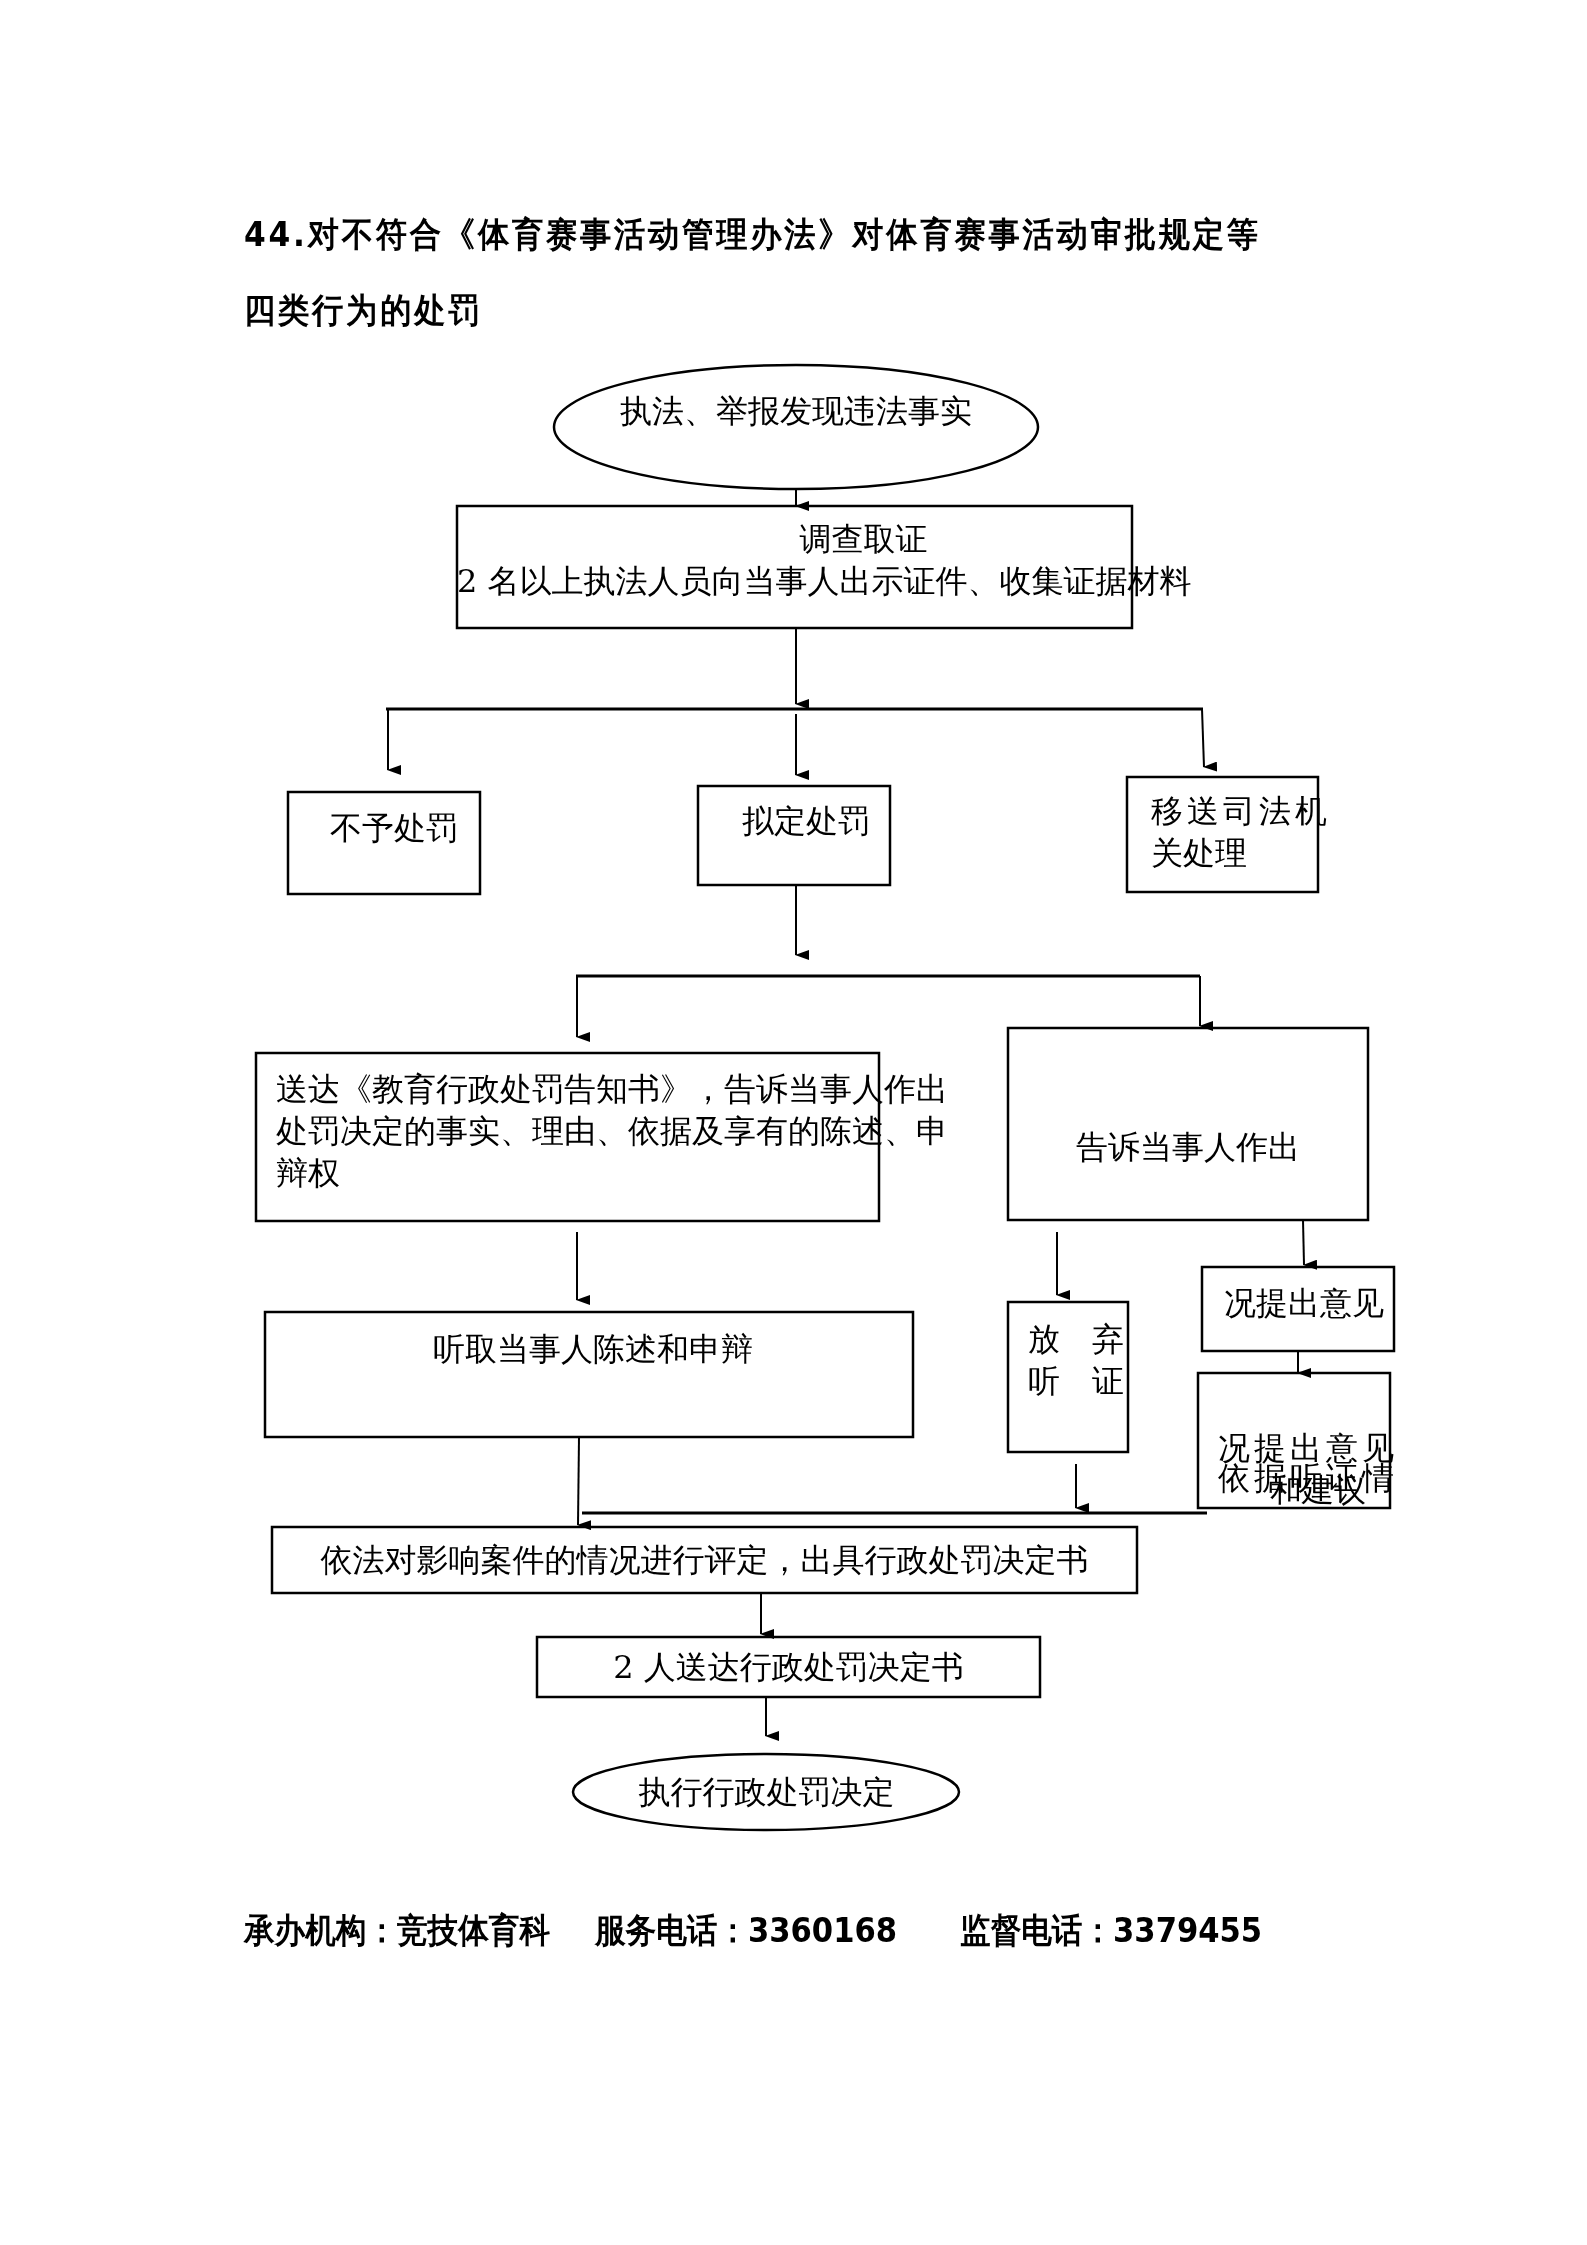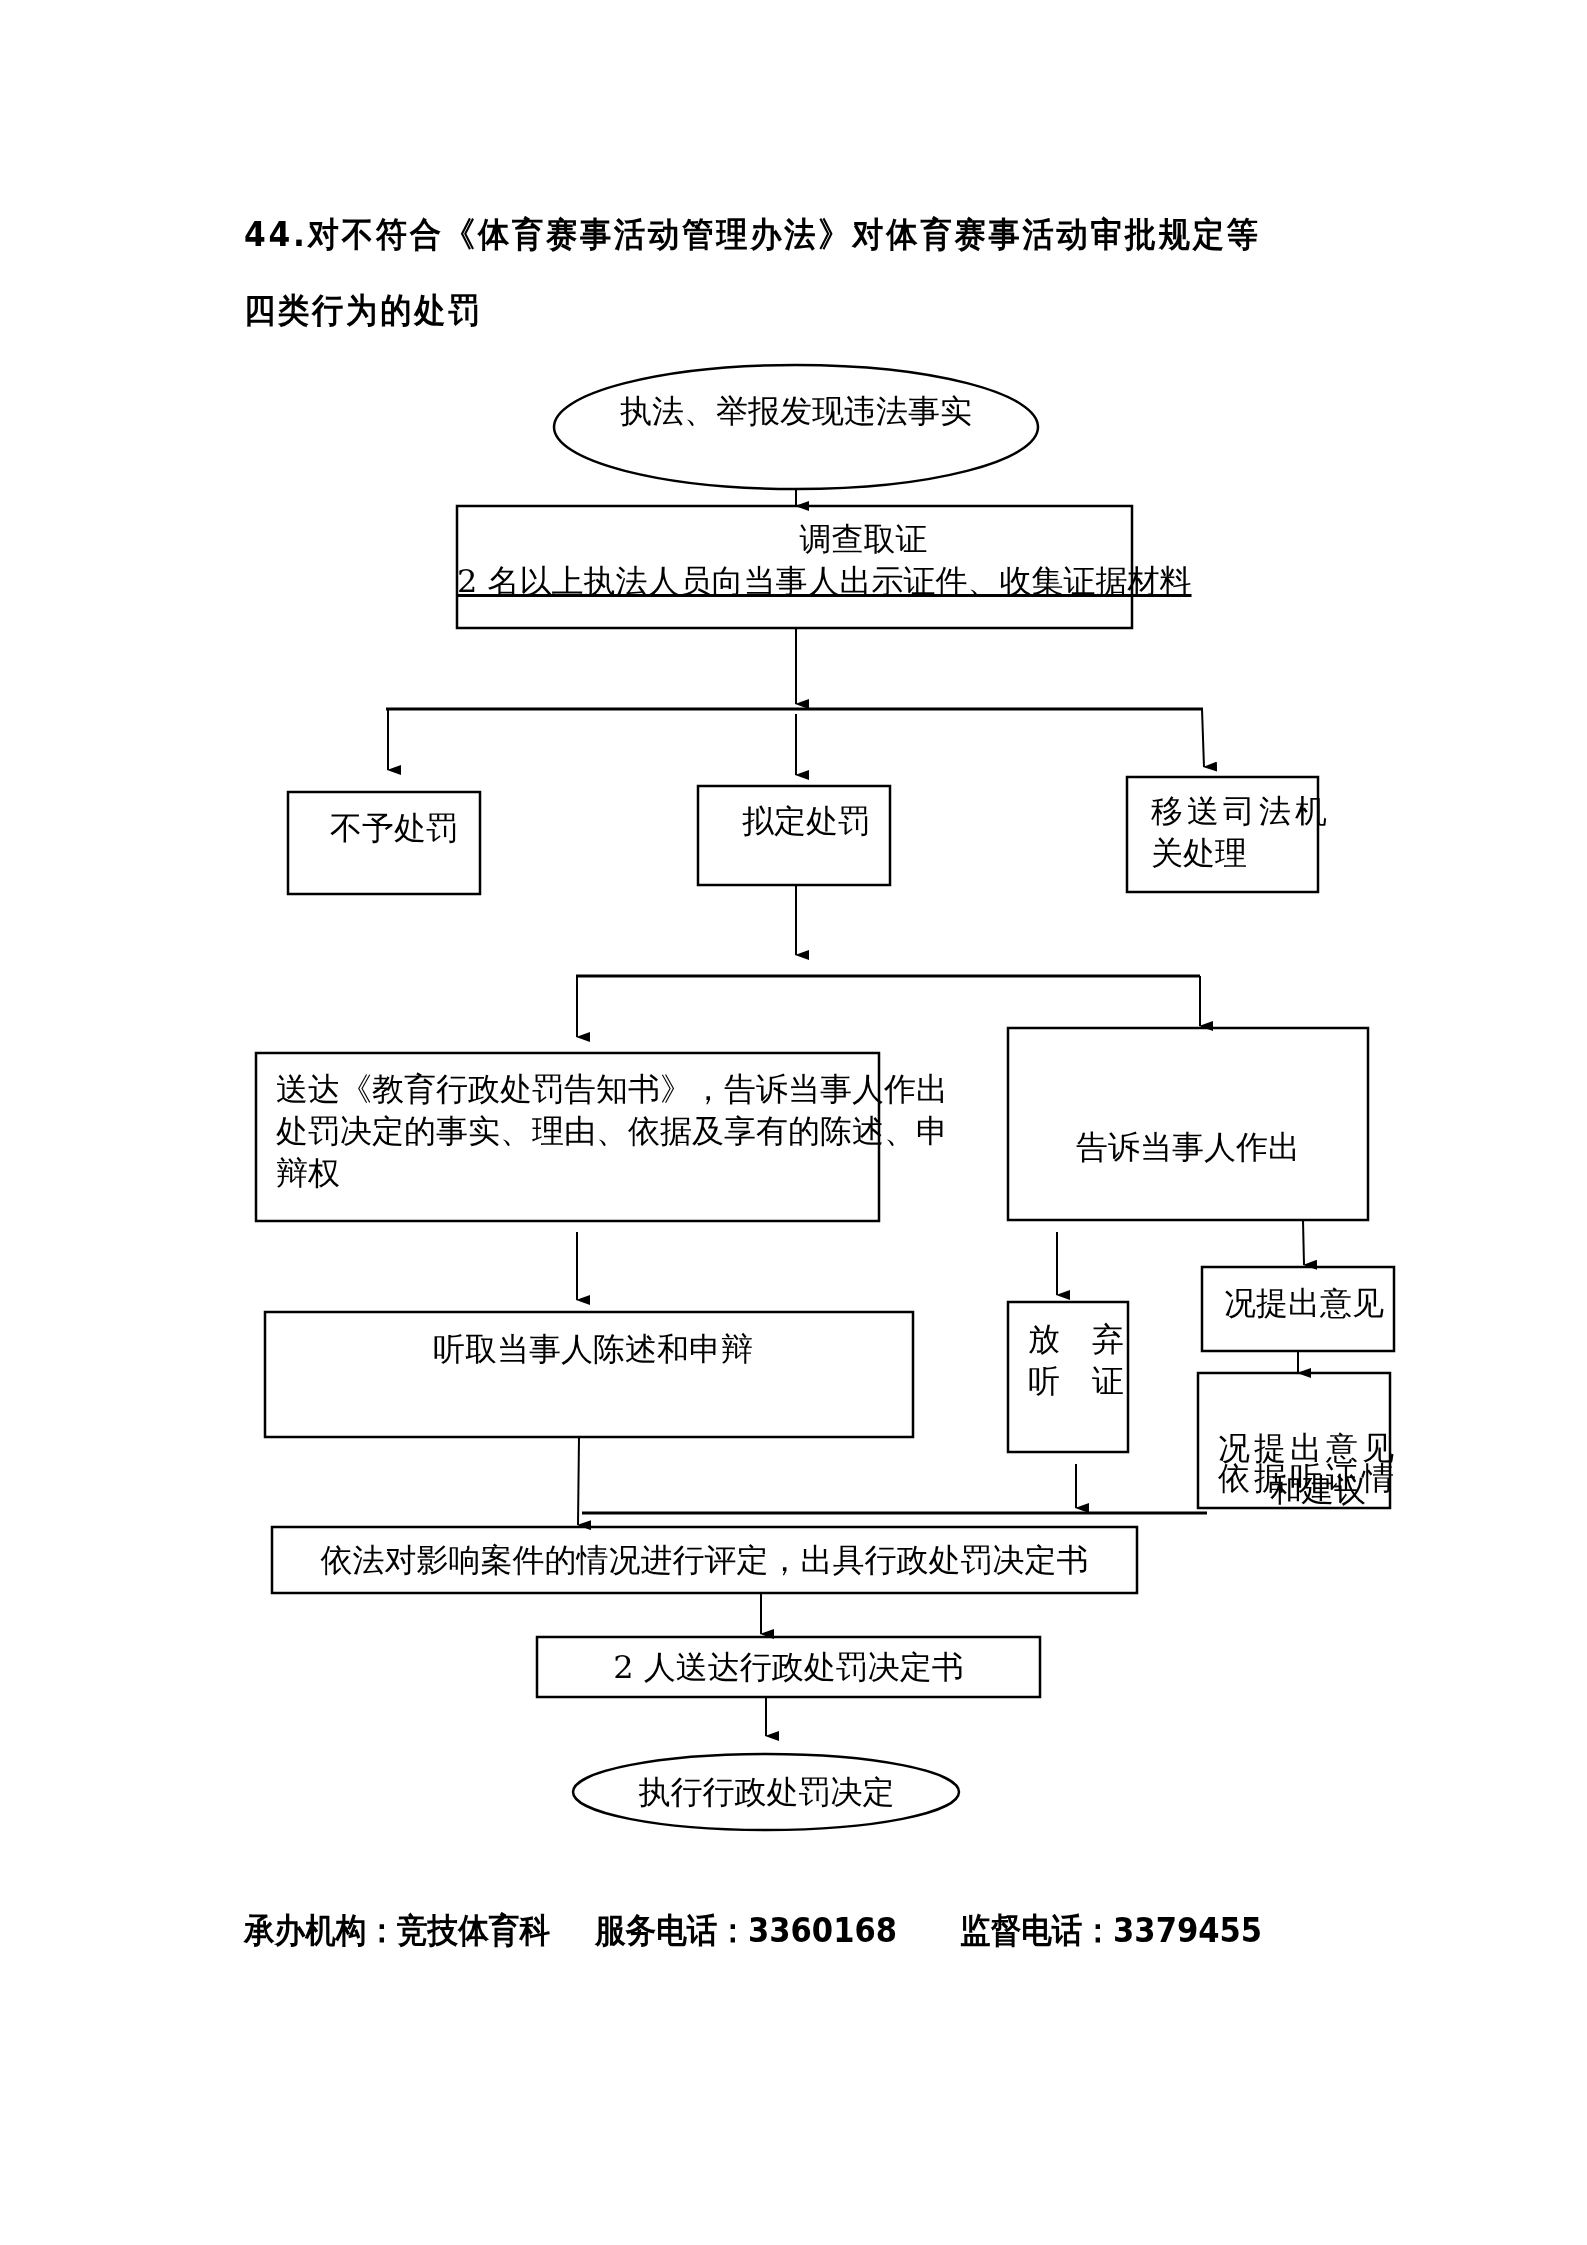--- a/index.html
+++ b/index.html
@@ -64,21 +64,21 @@
     <line x1="582" y1="1513" x2="1207" y2="1513" stroke-width="3"></line>
     <line x1="579" y1="1437" x2="578" y2="1525" marker-end="url(#arr)"></line>
     <line x1="761" y1="1593" x2="761" y2="1634" marker-end="url(#arr)"></line>
     <line x1="766" y1="1697" x2="766" y2="1736" marker-end="url(#arr)"></line>
   </g>
 </svg>
 
 <div class="node-text center" style="left:554px; top:390px; width:484px;">执法、举报发现违法事实</div>
 
 <div class="node-text center" style="left:457px; top:518px; width:813px;">调查取证</div>
-<div class="node-text center" style="left:457px; top:560px; width:675px;text-decoration:underline;">2 名以上执法人员向当事人出示证件、收集证据材料</div>
+<div class="node-text center" style="left:457px; top:560px; width:675px;">2 名以上执法人员向当事人出示证件、收集证据材料</div>
 
 <div class="node-text" style="left:330px; top:807px;">不予处罚</div>
 <div class="node-text" style="left:742px; top:800px;">拟定处罚</div>
 
 <div class="node-text" style="left:1151px; top:790px; letter-spacing:4px;">移送司法机</div>
 <div class="node-text" style="left:1151px; top:832px;">关处理</div>
 
 <div class="node-text" style="left:276px; top:1068px;">送达《教育行政处罚告知书》，告诉当事人作出</div>
 <div class="node-text" style="left:276px; top:1110px;">处罚决定的事实、理由、依据及享有的陈述、申</div>
 <div class="node-text" style="left:276px; top:1152px;">辩权</div>

